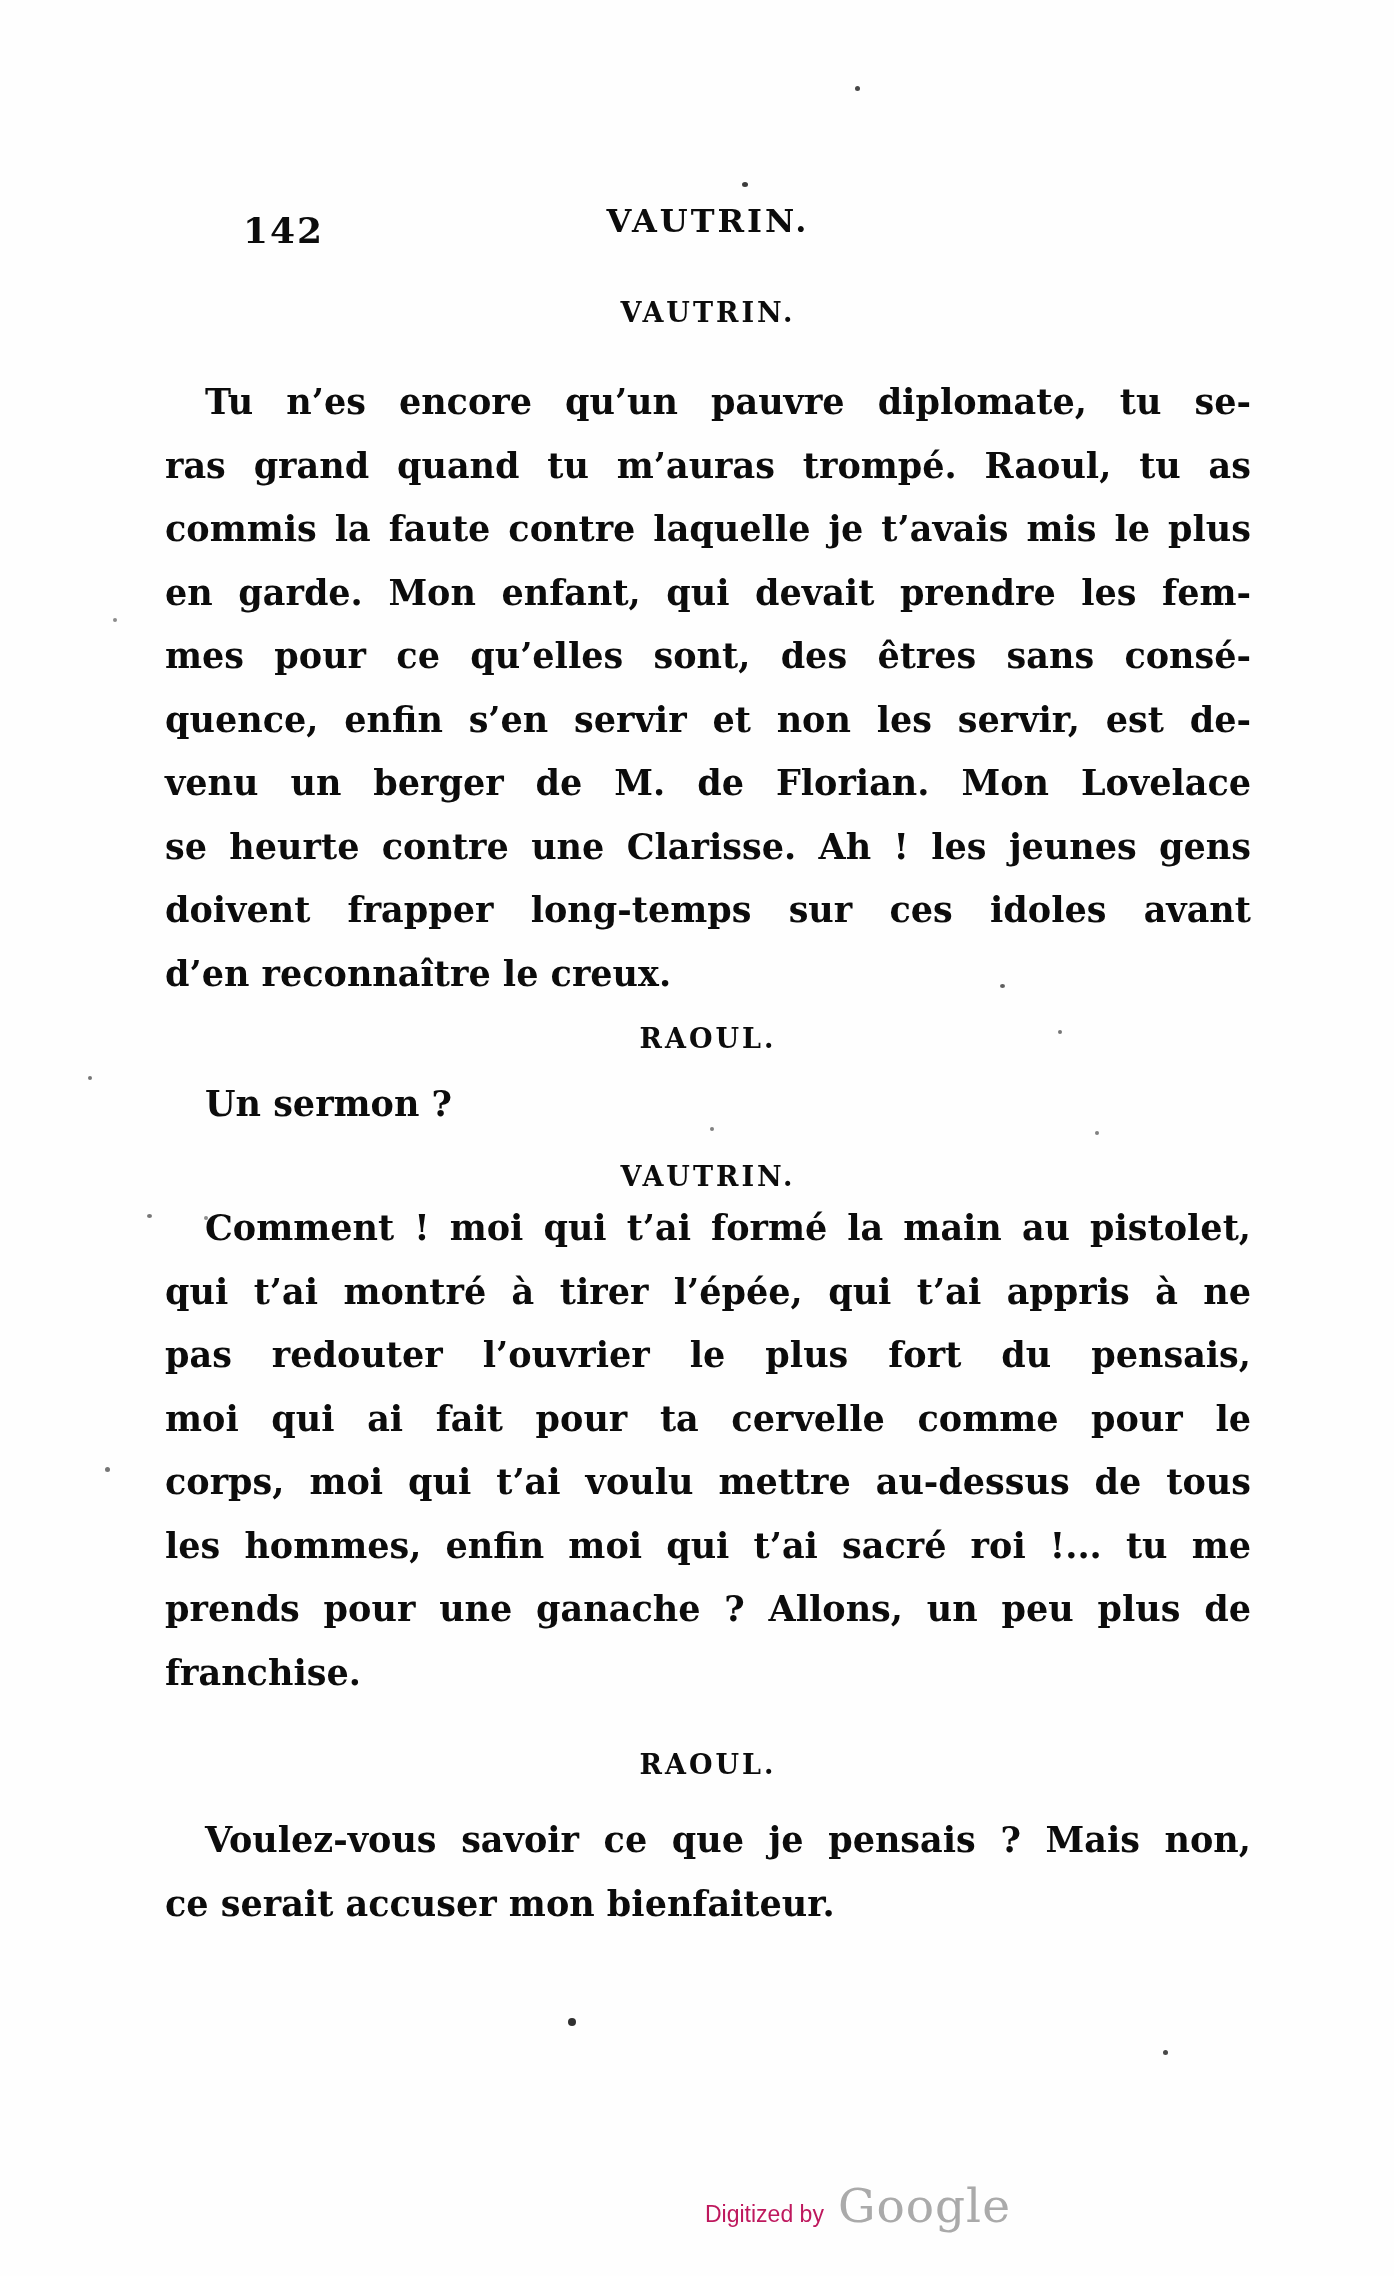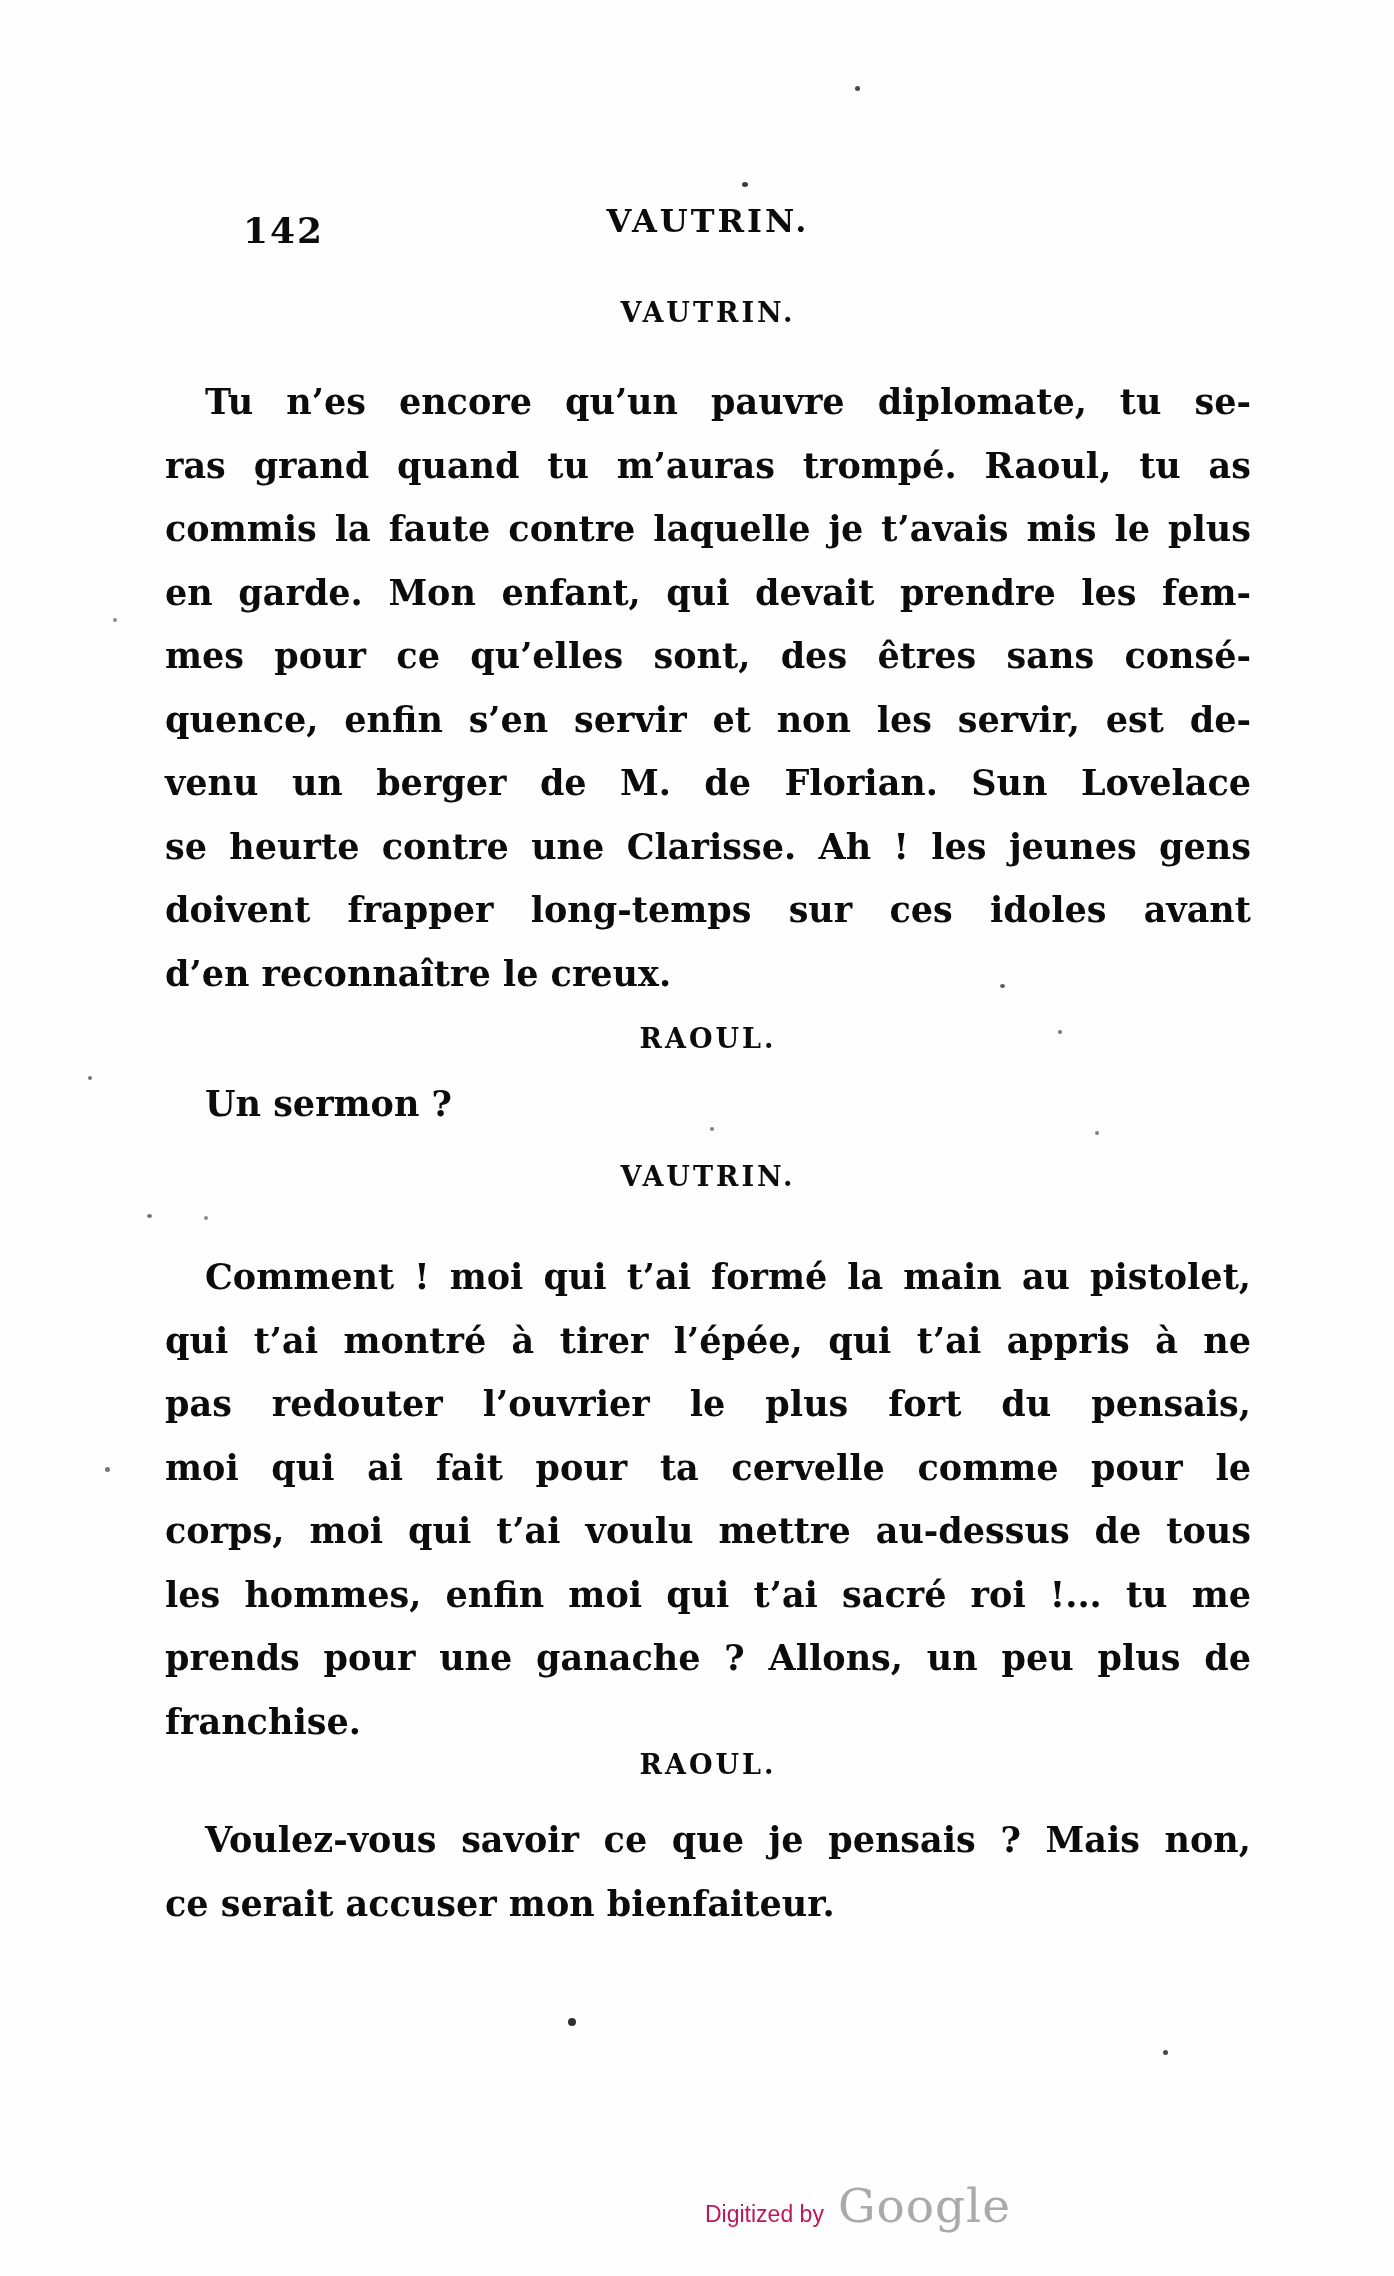--- a/index.html
+++ b/index.html
@@ -96,33 +96,33 @@
   <div class="running-header">VAUTRIN.</div>
 
   <div class="speaker" style="top:296px">VAUTRIN.</div>
   <div class="para" style="top:370px">
     <div class="line indent">Tu n’es encore qu’un pauvre diplomate, tu se-</div>
     <div class="line">ras grand quand tu m’auras trompé. Raoul, tu as</div>
     <div class="line">commis la faute contre laquelle je t’avais mis le plus</div>
     <div class="line">en garde. Mon enfant, qui devait prendre les fem-</div>
     <div class="line">mes pour ce qu’elles sont, des êtres sans consé-</div>
     <div class="line">quence, enfin s’en servir et non les servir, est de-</div>
-    <div class="line">venu un berger de M. de Florian. Sun Lovelace</div>
+    <div class="line">venu un berger de M. de Florian. Mon Lovelace</div>
     <div class="line">se heurte contre une Clarisse. Ah ! les jeunes gens</div>
     <div class="line">doivent frapper long-temps sur ces idoles avant</div>
     <div class="line last">d’en reconnaître le creux.</div>
   </div>
 
   <div class="speaker" style="top:1022px">RAOUL.</div>
   <div class="para" style="top:1072px">
     <div class="line last indent">Un sermon ?</div>
   </div>
 
   <div class="speaker" style="top:1160px">VAUTRIN.</div>
-  <div class="para" style="top:1245px">
+  <div class="para" style="top:1196px">
     <div class="line indent">Comment ! moi qui t’ai formé la main au pistolet,</div>
     <div class="line">qui t’ai montré à tirer l’épée, qui t’ai appris à ne</div>
     <div class="line">pas redouter l’ouvrier le plus fort du pensais,</div>
     <div class="line">moi qui ai fait pour ta cervelle comme pour le</div>
     <div class="line">corps, moi qui t’ai voulu mettre au-dessus de tous</div>
     <div class="line">les hommes, enfin moi qui t’ai sacré roi !... tu me</div>
     <div class="line">prends pour une ganache ? Allons, un peu plus de</div>
     <div class="line last">franchise.</div>
   </div>
 

